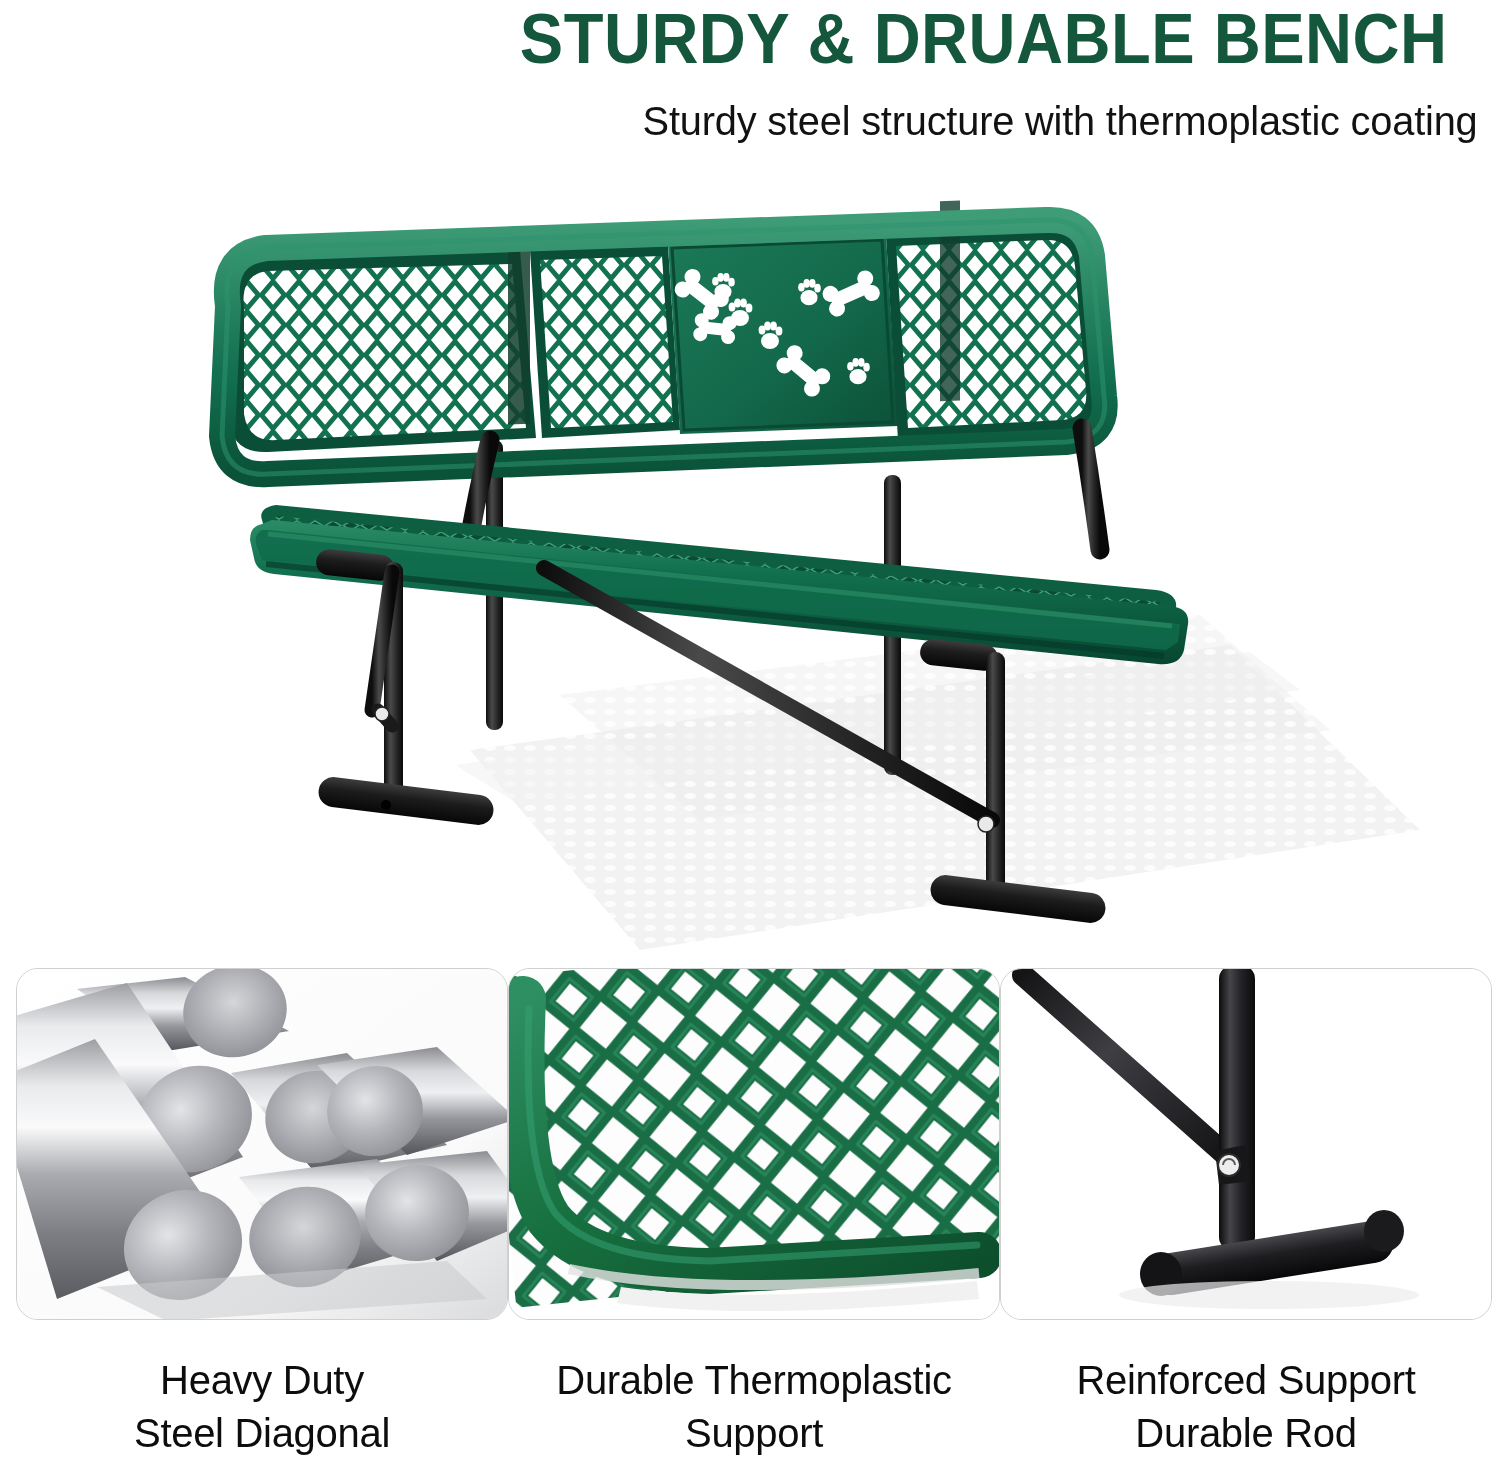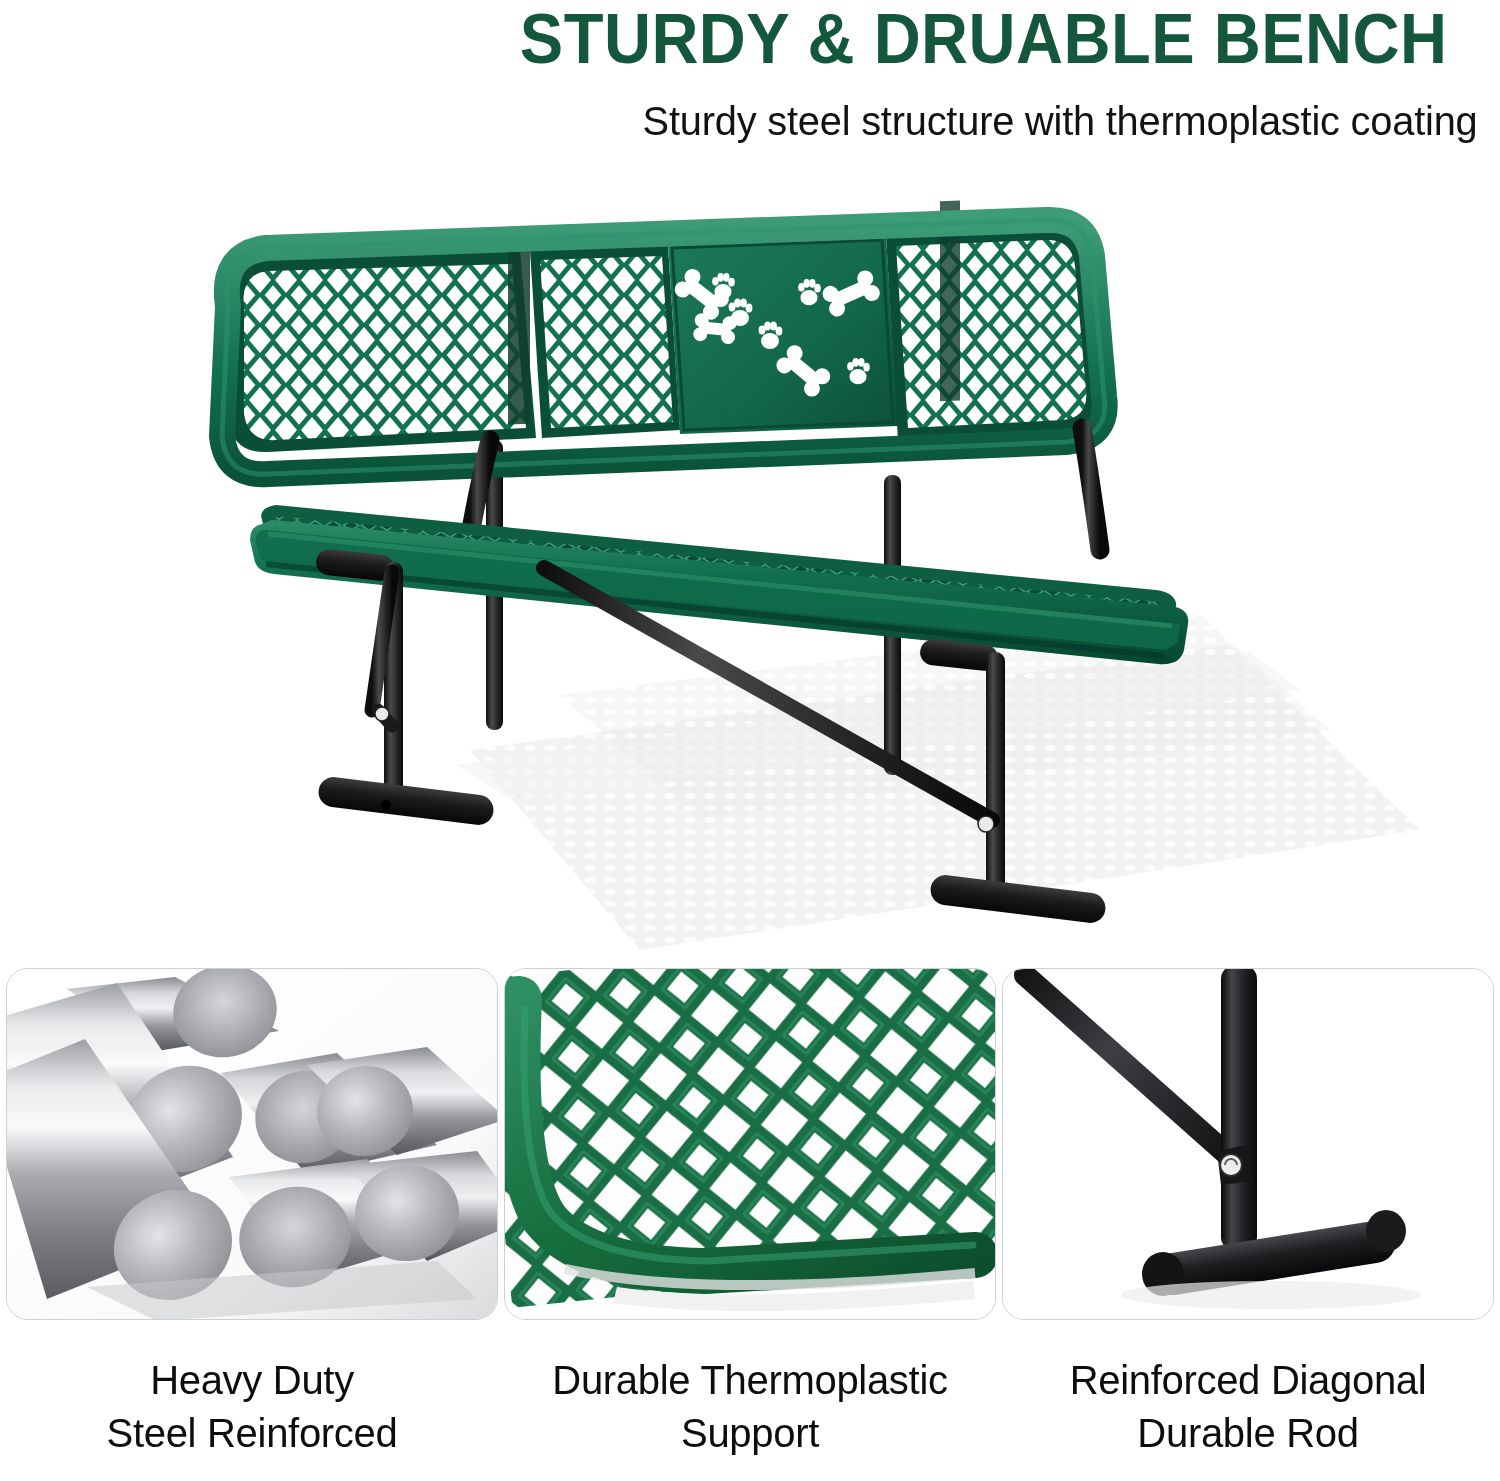--- a/index.html
+++ b/index.html
@@ -71,21 +71,21 @@
 
   
   .features {
     position: absolute;
     left: 0;
     top: 968px;
     width: 1500px;
     height: 513px;
     display: flex;
     justify-content: space-between;
-    padding: 0 6px;
+    padding: 0 16px;
     box-sizing: border-box;
   }
   .feature {
     width: 492px;
     display: flex;
     flex-direction: column;
     align-items: center;
   }
   .thumb {
     width: 492px;
@@ -408,21 +408,21 @@
           <g>
             <path d="M340 196 L470 182 L520 250 L420 292 Z" fill="url(#barBody2)"></path>
             <ellipse cx="400" cy="244" rx="52" ry="48" fill="url(#barFace)" transform="rotate(-8 400 244)"></ellipse>
           </g>
 
           <path d="M80 318 L430 292 L470 330 L150 352 Z" fill="#C9CACC" opacity="0.55"></path>
         </svg>
       </div>
       <div class="cap">
         <div>Heavy Duty</div>
-        <div>Steel Reinforced</div>
+        <div>Steel Diagonal</div>
       </div>
     </div>
 
     <div class="feature">
       <div class="thumb">
         <svg width="492" height="352" viewBox="0 0 492 352" xmlns="http://www.w3.org/2000/svg" role="img">
           <defs>
             <pattern id="bigMesh" width="58" height="58" patternUnits="userSpaceOnUse" patternTransform="rotate(0)">
               <rect width="58" height="58" fill="#FDFDFD"></rect>
               <path d="M29 4 L54 29 L29 54 L4 29 Z" fill="none" stroke="#1A6E46" stroke-width="13" stroke-linejoin="round"></path>
@@ -488,19 +488,19 @@
           <path d="M222 196 a6 6 0 0 1 12 0" fill="none" stroke="#5A5A5A" stroke-width="2"></path>
 
           <rect x="148" y="268" width="246" height="42" rx="21" fill="url(#footGrad)" transform="rotate(-9 271 289)"></rect>
           <ellipse cx="160" cy="305" rx="21" ry="22" fill="#141417"></ellipse>
           <ellipse cx="383" cy="262" rx="20" ry="21" fill="#1B1B1E"></ellipse>
 
           <ellipse cx="268" cy="326" rx="150" ry="14" fill="#ECECEE" opacity="0.7"></ellipse>
         </svg>
       </div>
       <div class="cap">
-        <div>Reinforced Diagonal</div>
+        <div>Reinforced Support</div>
         <div>Durable Rod</div>
       </div>
     </div>
 
   </div>
 </div>
 
 </body></html>

